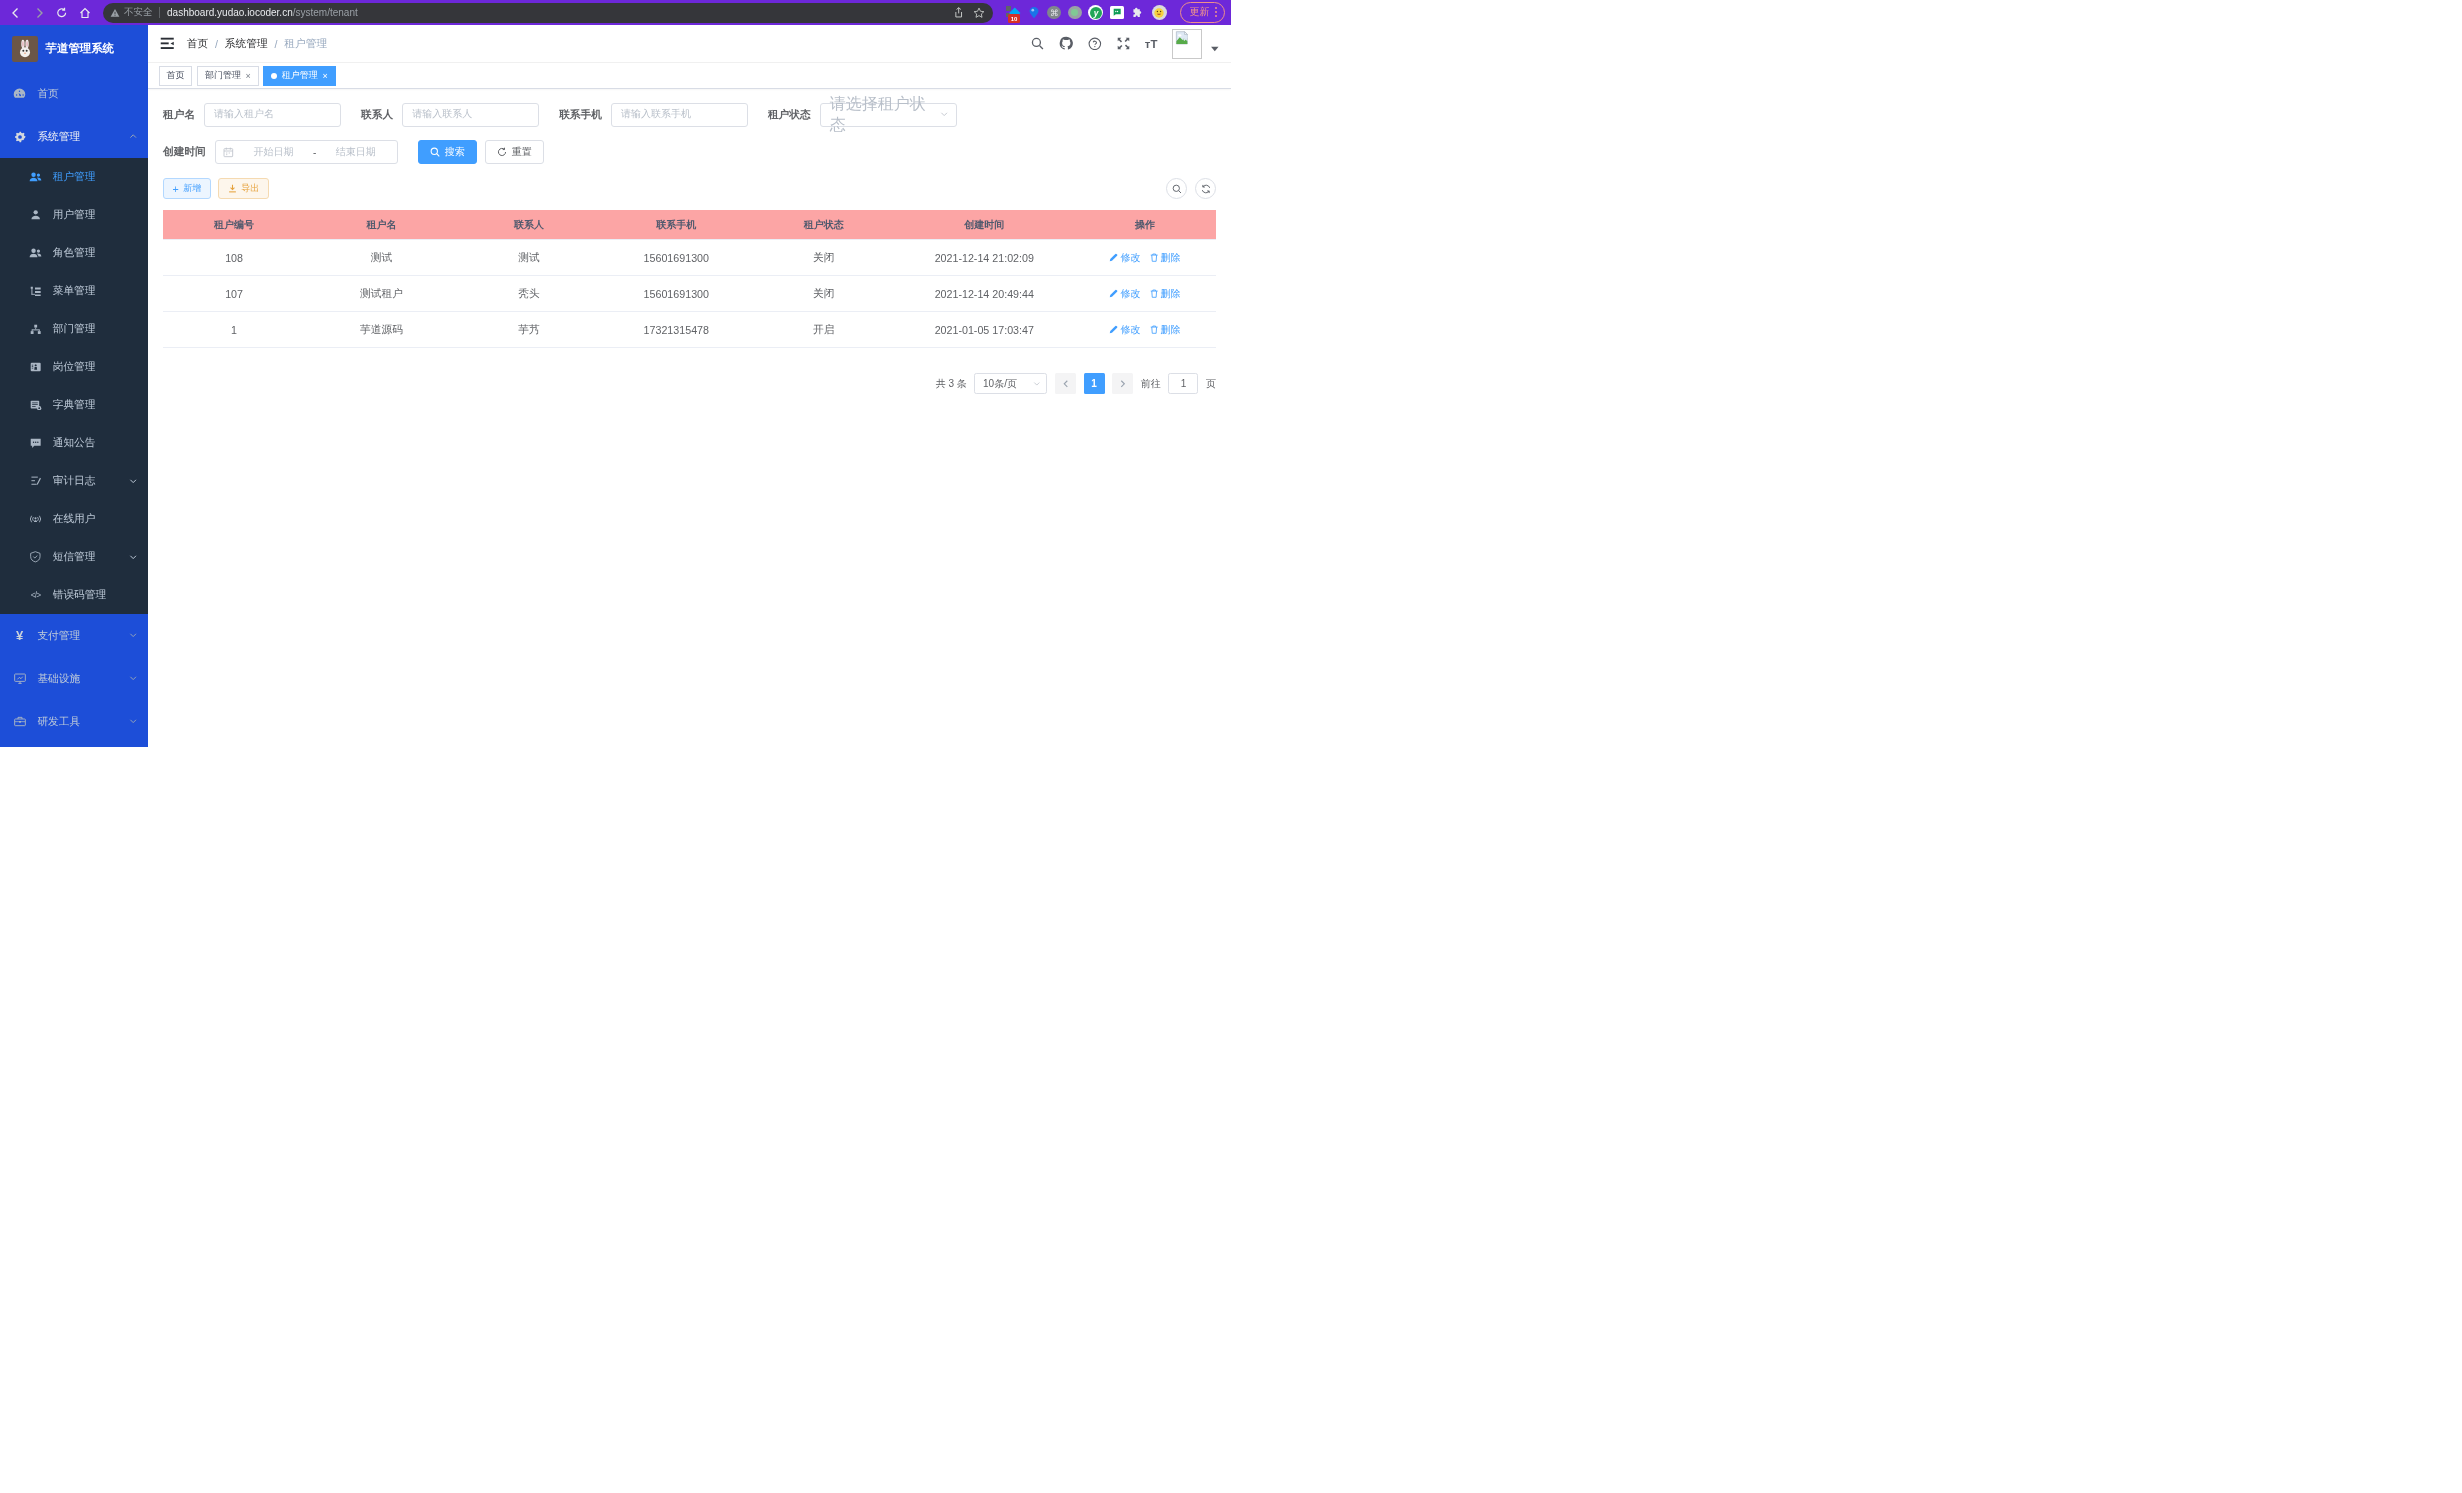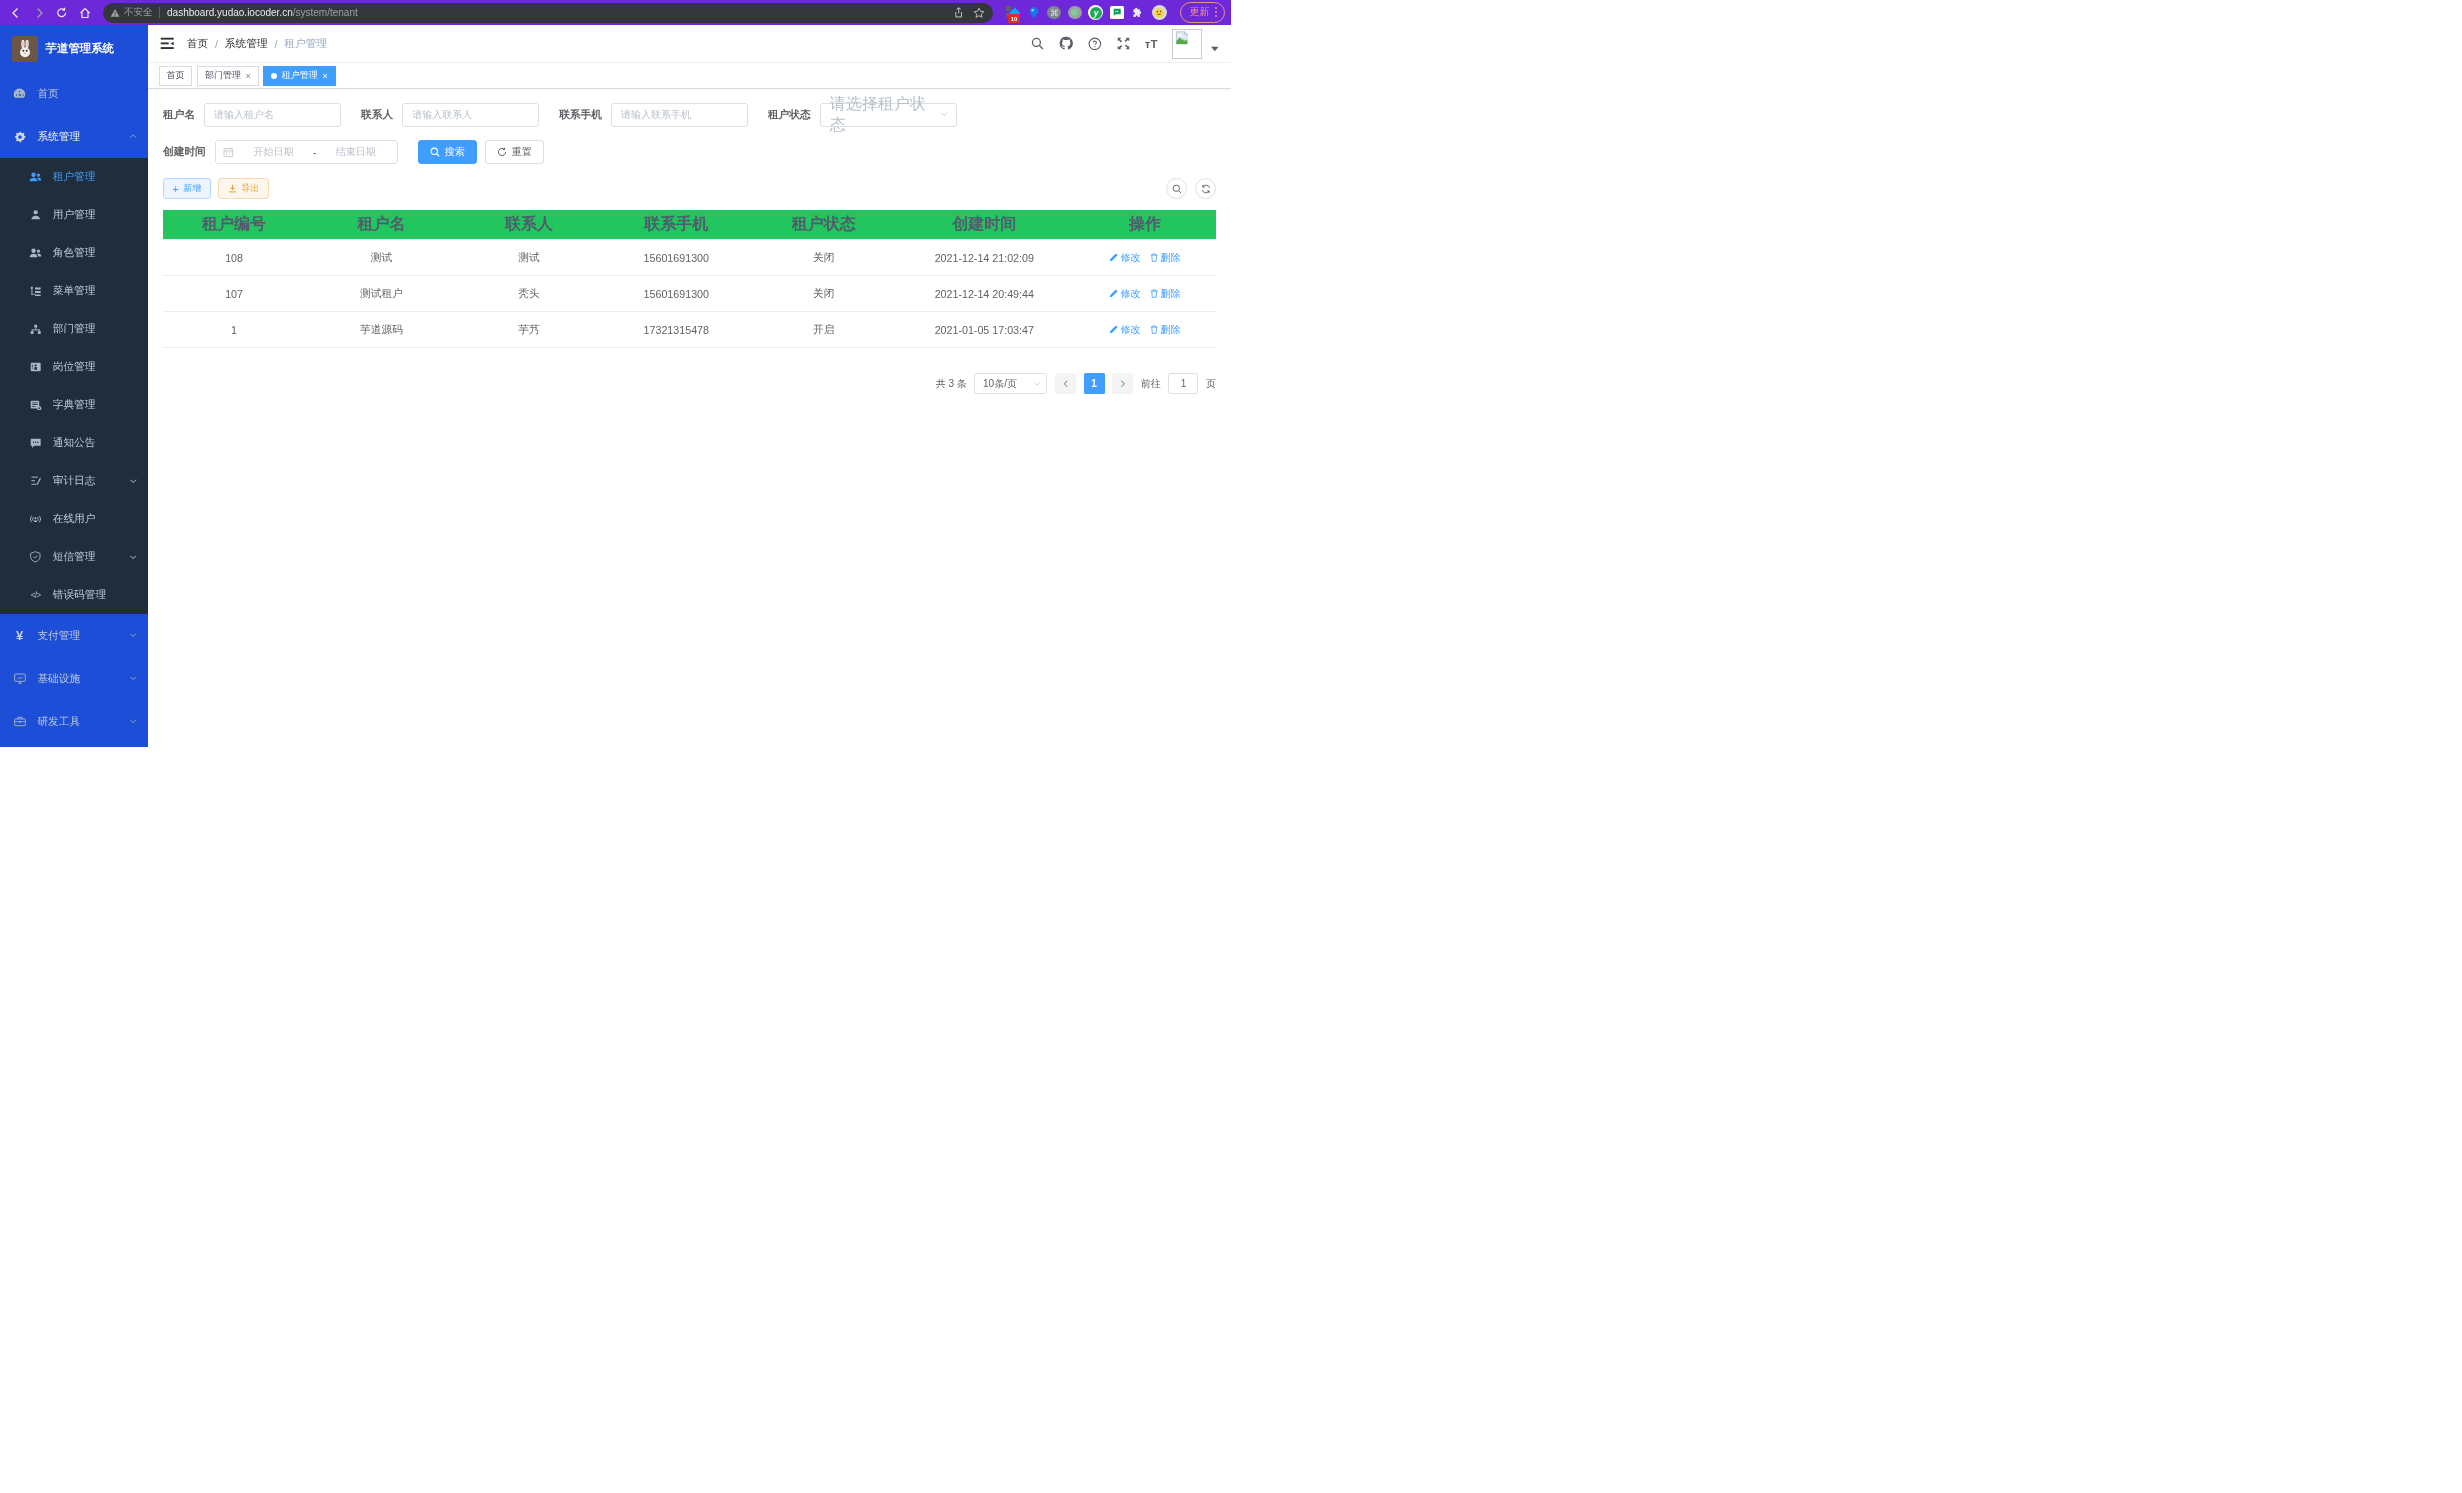--- a/index.html
+++ b/index.html
@@ -69,21 +69,21 @@
   .tag.active { background:#409eff; border-color:#409eff; color:#fff; }
   .tag.active .x { color:#fff; }
   .tag .dot { width:6px; height:6px; border-radius:50%; background:#fff; }
 
   
   .content { flex:1; padding:13.7px 15px 0; overflow:hidden; }
   .frow { display:flex; align-items:center; flex-wrap:wrap; margin-bottom:13.7px; }
   .fitem { display:flex; align-items:center; margin-right:20px; }
   .flabel { font-size:10.7px; color:#606266; font-weight:700; margin-right:9px; white-space:nowrap; }
   .inp { height:24px; border:0.8px solid #dcdfe6; border-radius:3px; padding:0 9px; font-size:10px; color:#606266;
-    font-family:Liberation Sans, sans-serif; width:137px; outline:none; }
+    font-family:Liberation Mono, monospace; width:137px; outline:none; }
   .inp::placeholder { color:#b8bfc9; }
   .sel { width:137px; height:24px; border:0.8px solid #dcdfe6; border-radius:3px; display:flex; align-items:center;
     padding:0 7.6px 0 9px; font-size:16px; color:#b8bfc9; cursor:pointer; }
   .sel .lbl { flex:1; }
   .dmark { color:#c0c4cc; }
   .daterange { width:183px; height:24px; border:0.8px solid #dcdfe6; border-radius:3px; display:flex; align-items:center;
     padding:0 7.6px; gap:6px; font-size:10px; color:#b8bfc9; }
   .daterange .d { flex:1; text-align:center; }
   .btn { height:24px; border-radius:3px; border:0.8px solid #dcdfe6; background:#fff; display:inline-flex; align-items:center;
     gap:4.6px; padding:0 11.4px; font-size:10px; color:#606266; cursor:pointer; font-family:inherit; }
@@ -91,21 +91,21 @@
   .btn.mini { height:21px; padding:0 8.4px; font-size:9px; }
   .btn.plain-blue { background:#ecf5ff; border-color:#b3d8ff; color:#409eff; }
   .btn.plain-warn { background:#fdf6ec; border-color:#f5dab1; color:#e6a23c; }
   .toolrow { display:flex; align-items:center; margin-bottom:10.7px; }
   .toolrow .grow { flex:1; }
   .cbtn { width:21px; height:21px; border-radius:50%; border:0.8px solid #dcdfe6; background:#fff; display:flex;
     align-items:center; justify-content:center; color:#5a5e66; margin-left:7.6px; cursor:pointer; }
 
   
   table { width:100%; border-collapse:collapse; table-layout:fixed; }
-  thead th { background:#22c55e; color:#515a6e; font-size:16px; font-weight:700; height:30px; text-align:center;
+  thead th { background:#fca5a5; color:#515a6e; font-size:10px; font-weight:700; height:30px; text-align:center;
     border-bottom:0.8px solid #ebeef5; }
   tbody td { height:36px; text-align:center; font-size:10.7px; color:#606266; border-bottom:0.8px solid #ebeef5; }
   .op-link { color:#409eff; font-size:10px; display:inline-flex; align-items:center; gap:2.3px; cursor:pointer; margin:0 4.6px; text-decoration:none; }
 
   
   .pager { display:flex; align-items:center; justify-content:flex-end; gap:7.6px; margin-top:25px; font-size:10px; color:#606266; }
   .psel { width:73px; height:21px; border:0.8px solid #dcdfe6; border-radius:2.3px; display:flex; align-items:center;
     padding:0 6px 0 7.6px; color:#606266; cursor:pointer; }
   .psel .lbl { flex:1; }
   .pbtn { min-width:21px; height:21px; border-radius:1.5px; background:#f4f4f5; color:#9aa3af; display:flex; align-items:center;

